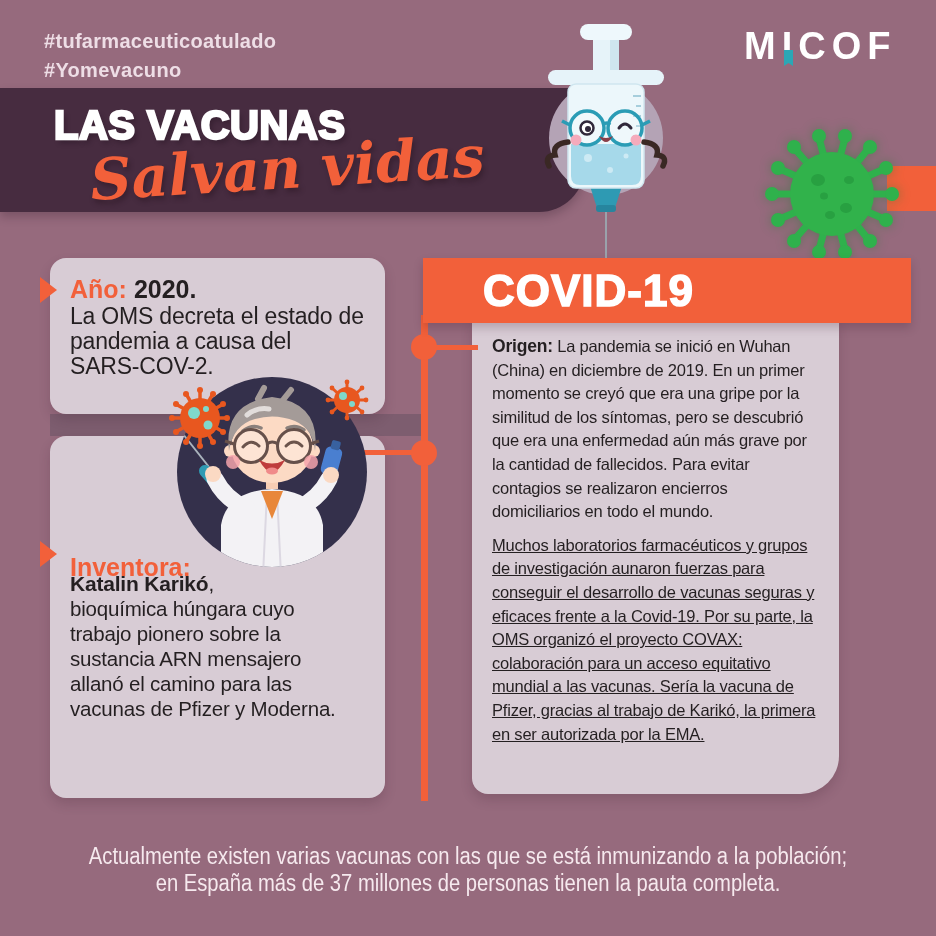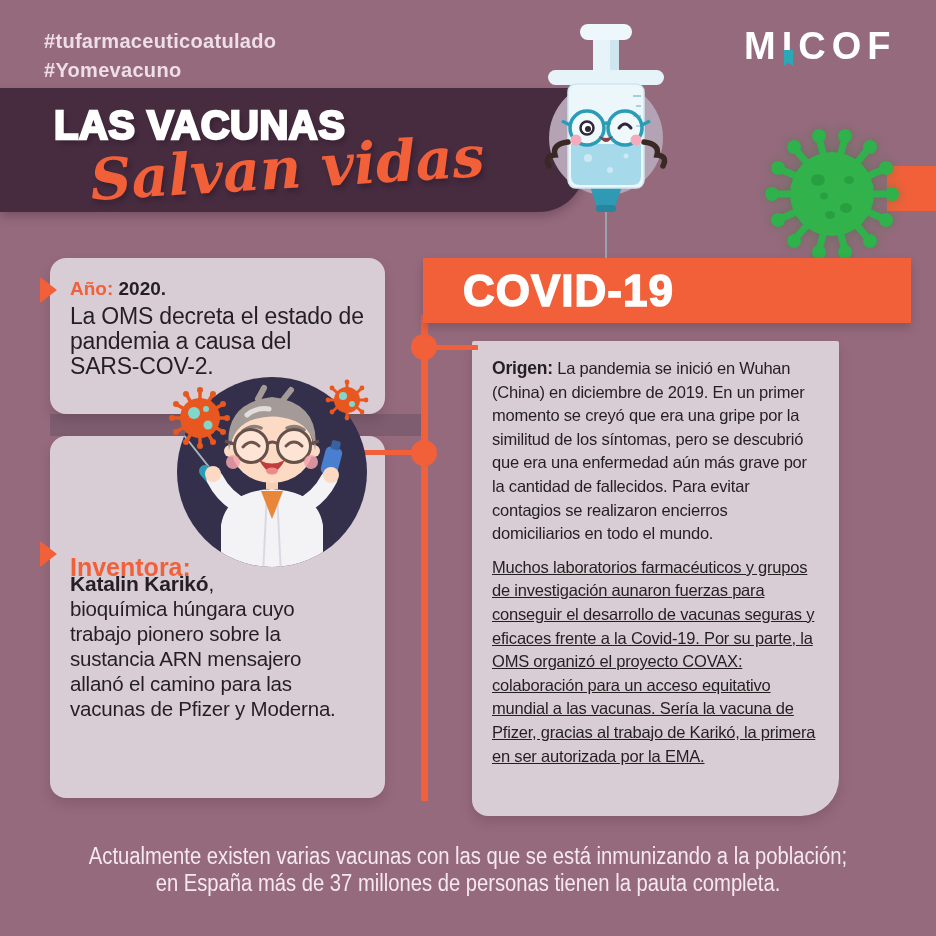--- a/index.html
+++ b/index.html
@@ -30,44 +30,44 @@
   .title-script{left:90px;top:139px;font-family:"DejaVu Serif",serif;font-style:italic;
     font-weight:bold;font-size:57px;line-height:1;color:var(--accent-orange);
     transform:rotate(-3.5deg);z-index:4;text-shadow:2px 4px 5px rgba(40,20,32,.45);}
 
   .side-tab{left:887px;top:166px;width:49px;height:45px;background:var(--accent-orange);z-index:1;}
 
   .mascot{left:538px;top:8px;z-index:4;}
   .green-virus{left:754px;top:120px;z-index:3;filter:drop-shadow(0 0 6px rgba(30,120,50,.45));}
 
   .covid-banner{left:423px;top:258px;width:488px;height:65px;background:var(--accent-orange);
-    z-index:4;display:flex;align-items:center;padding-left:40px;
+    z-index:4;display:flex;align-items:center;padding-left:60px;
     box-shadow:0 5px 9px rgba(60,25,40,.22);}
   .covid-banner .txt{font-size:44px;font-weight:900;color:#fff;letter-spacing:1px;
     -webkit-text-stroke:1.5px #fff;}
 
   .vline{left:421px;top:315px;width:7px;height:486px;background:var(--accent-orange);z-index:1;}
   .node{width:26px;height:26px;border-radius:50%;background:var(--accent-orange);z-index:3;}
   .node1{left:411px;top:334px;} .node2{left:411px;top:440px;}
   .conn{height:5px;background:var(--accent-orange);z-index:3;}
   .conn1{left:424px;top:345px;width:54px;} .conn2{left:362px;top:450px;width:62px;}
 
   .card{background:var(--card);z-index:2;box-shadow:0 6px 12px rgba(55,28,44,.18);}
   .card1{left:50px;top:258px;width:335px;height:156px;border-radius:16px;}
   .card2{left:50px;top:436px;width:335px;height:362px;border-radius:16px;}
-  .rcard{left:472px;top:341px;width:367px;height:475px;border-radius:2px 2px 38px 16px;
+  .rcard{left:472px;top:319px;width:367px;height:475px;border-radius:2px 2px 38px 16px;
     padding:16px 26px 0 20px;}
   .band{left:50px;top:414px;width:371px;height:22px;background:var(--muted-band);z-index:0;}
 
   .tri{width:0;height:0;border-top:13px solid transparent;border-bottom:13px solid transparent;
     border-left:17px solid var(--accent-orange);z-index:3;}
   .tri1{left:40px;top:277px;} .tri2{left:40px;top:541px;}
 
   .h-orange{color:var(--accent-orange);font-weight:800;}
-  .card1-head{left:70px;top:276px;font-size:19px;line-height:26px;z-index:3;}
+  .card1-head{left:70px;top:276px;font-size:25px;line-height:26px;z-index:3;}
   .card1-head .year{color:var(--ink);font-weight:800;}
   .card1-body{left:70px;top:304px;font-size:23px;line-height:25px;color:var(--ink);
     letter-spacing:-.2px;z-index:3;}
   .card2-head{left:70px;top:538px;font-size:25px;line-height:27px;z-index:3;margin-top:16px;}
   .card2-body{left:70px;top:571px;font-size:20.5px;line-height:25px;color:var(--ink);
     letter-spacing:-.2px;z-index:3;}
   .card2-body b{font-size:21px;}
 
   .rtext{position:relative;color:var(--ink);font-size:16.5px;line-height:23.6px;
     letter-spacing:-.2px;margin:0;}

